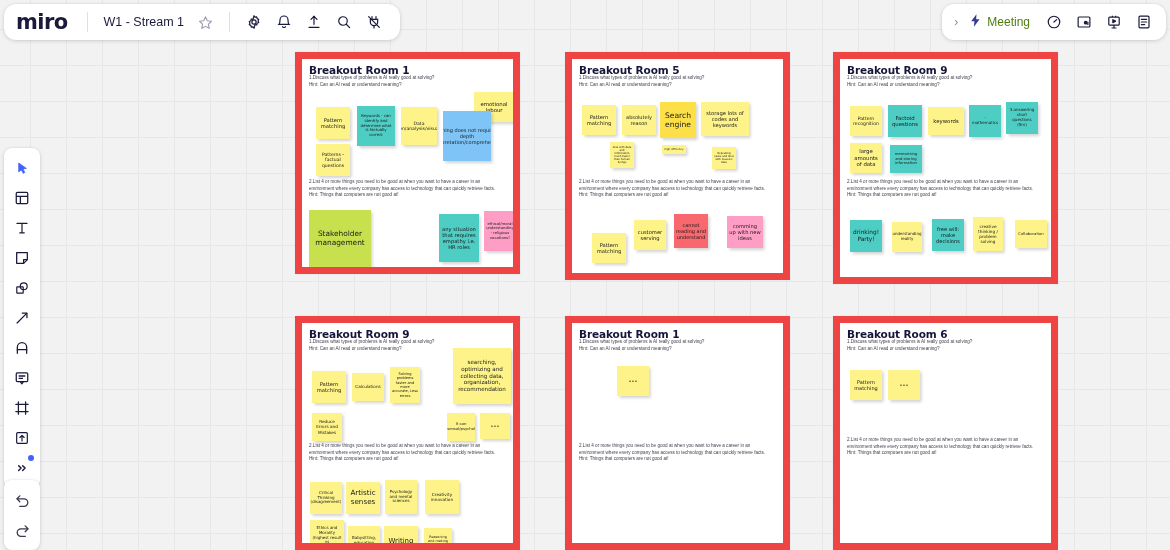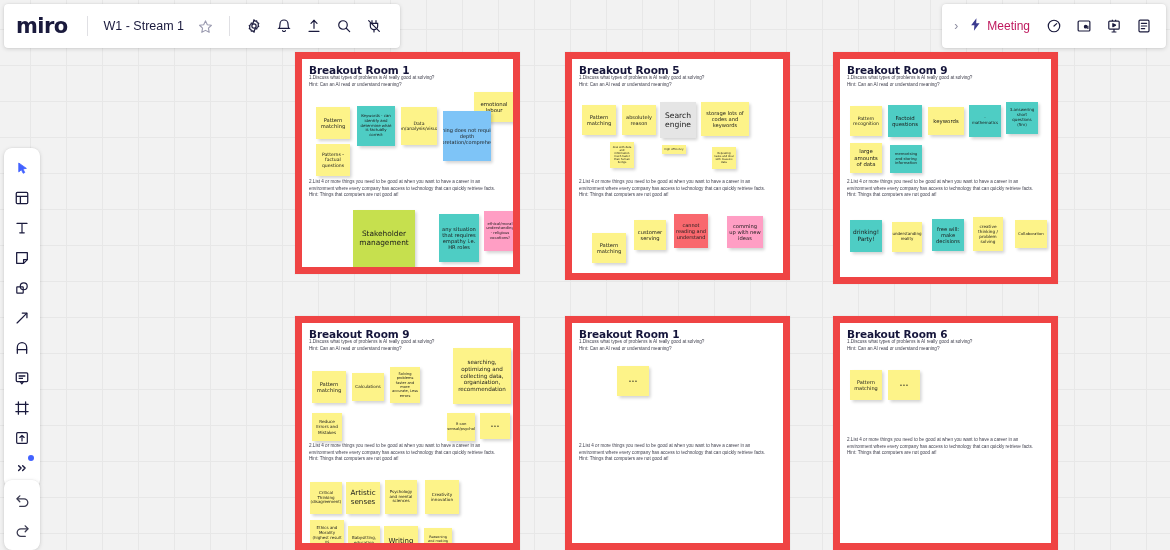--- a/index.html
+++ b/index.html
@@ -19,24 +19,24 @@
       linear-gradient(to right, #e7e7e7 1px, transparent 1px),
       linear-gradient(to bottom, #e7e7e7 1px, transparent 1px);
     background-size: 36px 36px;
     background-position: -6px -7px;
   }
 
   
   .topbar {
     position: absolute; top: 4px;
     background: #fff;
-    border-radius: 4px;
+    border-radius: 12px;
     box-shadow: 0 1px 4px rgba(0,0,0,.14), 0 0 0 .5px rgba(0,0,0,.04);
     display: flex; align-items: center;
-    height: 44px;
+    height: 36px;
     justify-content: flex-end;
   }
   #topbar-left { left: 4px; padding: 0 12px; gap: 2px; }
   #topbar-right { right: 4px; padding: 0 8px; gap: 2px; }
 
   .brand {
     font-family: "DejaVu Sans", sans-serif;
     font-weight: 700; font-size: 21px; letter-spacing: -.6px;
     color: #1a1a3d; padding-right: 10px; line-height: 1;
   }
@@ -49,21 +49,21 @@
     width: 28px; height: 28px; display: flex; align-items: center;
     justify-content: center; border-radius: 5px; color: #1a1a3d;
     cursor: pointer;
   }
   .ticon svg { display: block; }
   .meeting-btn {
     display: flex; align-items: center; gap: 4px;
     padding: 0 8px 0 4px; height: 28px; border-radius: 5px; cursor: pointer;
     color: #1a1a3d;
   }
-  .meeting-label { font-size: 12px; color: #be185d; font-weight: 400; }
+  .meeting-label { font-size: 12px; color: #4d7c0f; font-weight: 400; }
   .chev { color: #8a8a9e; font-size: 12px; padding: 0 4px; cursor: pointer; }
 
   
   .lbar {
     position: absolute; left: 4px;
     width: 36px; background: #fff; border-radius: 8px;
     box-shadow: 0 1px 4px rgba(0,0,0,.14), 0 0 0 .5px rgba(0,0,0,.04);
     display: flex; flex-direction: column; align-items: center;
     padding: 6px 0;
   }
@@ -126,31 +126,31 @@
       <div class="frame" style="left: 295px; top: 52px; width: 225px; height: 222px;">
         <div class="frame-title">Breakout Room 1</div>
         <div class="q" style="top: 16px;">1.Discuss what types of problems is AI really good at solving?<br>Hint: Can an AI read or understand meaning?</div>
         <div class="q" style="top: 120px;">2.List 4 or more things you need to be good at when you want to have a career in an<br>environment where every company has access to technology that can quickly retrieve facts.<br>Hint: Things that computers are not good at!</div>
         <div class="sticky" style="left: 172px; top: 33px; width: 40px; height: 30px; font-size: 5.4px; background: rgb(253, 243, 137);">emotional labour</div>
         <div class="sticky" style="left: 14px; top: 48px; width: 34px; height: 32px; font-size: 5.2px; background: rgb(253, 243, 137);">Pattern matching</div>
         <div class="sticky" style="left: 55px; top: 47px; width: 38px; height: 40px; font-size: 3.9px; background: rgb(78, 205, 196);">Keywords - can identify and determine what is factually correct</div>
         <div class="sticky" style="left: 99px; top: 48px; width: 36px; height: 38px; font-size: 4.6px; background: rgb(253, 243, 137);">Data collection/analysis/visualisation</div>
         <div class="sticky" style="left: 141px; top: 52px; width: 48px; height: 50px; font-size: 5px; background: rgb(126, 196, 247);">Anything does not require in-depth interpretation/comprehension</div>
         <div class="sticky" style="left: 14px; top: 85px; width: 34px; height: 32px; font-size: 4.6px; background: rgb(253, 243, 137);">Patterns - factual questions</div>
-        <div class="sticky" style="left: 7px; top: 151px; width: 62px; height: 58px; font-size: 7.4px; background: rgb(198, 224, 78); margin-left: 44px;">Stakeholder management</div>
+        <div class="sticky" style="left: 7px; top: 151px; width: 62px; height: 58px; font-size: 7.4px; background: rgb(198, 224, 78);">Stakeholder management</div>
         <div class="sticky" style="left: 137px; top: 155px; width: 40px; height: 48px; font-size: 5.2px; background: rgb(78, 205, 196);">any situation that requires empathy i.e. HR roles</div>
         <div class="sticky" style="left: 182px; top: 152px; width: 32px; height: 40px; font-size: 3.8px; background: rgb(255, 158, 196);">ethical/moral understanding - religious vocations?</div>
       </div>
       <div class="frame" style="left: 565px; top: 52px; width: 225px; height: 228px;">
         <div class="frame-title">Breakout Room 5</div>
         <div class="q" style="top: 16px;">1.Discuss what types of problems is AI really good at solving?<br>Hint: Can an AI read or understand meaning?</div>
         <div class="q" style="top: 120px;">2.List 4 or more things you need to be good at when you want to have a career in an<br>environment where every company has access to technology that can quickly retrieve facts.<br>Hint: Things that computers are not good at!</div>
         <div class="sticky" style="left: 10px; top: 46px; width: 34px; height: 30px; font-size: 5.2px; background: rgb(253, 243, 137);">Pattern matching</div>
         <div class="sticky" style="left: 50px; top: 46px; width: 34px; height: 30px; font-size: 5px; background: rgb(253, 243, 137);">absolutely reason</div>
-        <div class="sticky" style="left: 88px; top: 43px; width: 36px; height: 36px; font-size: 7.6px; background: #e5e5e5;">Search engine</div>
+        <div class="sticky" style="left: 88px; top: 43px; width: 36px; height: 36px; font-size: 7.6px; background: #fde047;">Search engine</div>
         <div class="sticky" style="left: 129px; top: 43px; width: 48px; height: 34px; font-size: 5.2px; background: rgb(253, 243, 137);">storage lots of codes and keywords</div>
         <div class="sticky" style="left: 38px; top: 83px; width: 24px; height: 26px; font-size: 2.6px; background: rgb(253, 243, 137);">deal with data and information much faster than human beings</div>
         <div class="sticky" style="left: 90px; top: 86px; width: 24px; height: 9px; font-size: 2.6px; background: rgb(253, 243, 137);">high efficiency</div>
         <div class="sticky" style="left: 140px; top: 88px; width: 24px; height: 22px; font-size: 2.6px; background: rgb(253, 243, 137);">Repeating tasks and deal with massive data</div>
         <div class="sticky" style="left: 20px; top: 174px; width: 34px; height: 30px; font-size: 5.2px; background: rgb(253, 243, 137);">Pattern matching</div>
         <div class="sticky" style="left: 62px; top: 161px; width: 32px; height: 30px; font-size: 5.2px; background: rgb(253, 243, 137);">customer serving</div>
         <div class="sticky" style="left: 102px; top: 155px; width: 34px; height: 34px; font-size: 5px; background: rgb(249, 104, 110);">cannot reading and understand</div>
         <div class="sticky" style="left: 155px; top: 157px; width: 36px; height: 32px; font-size: 5.2px; background: rgb(255, 158, 196);">comming up with new ideas</div>
       </div>
       <div class="frame" style="left: 833px; top: 52px; width: 225px; height: 232px;">

